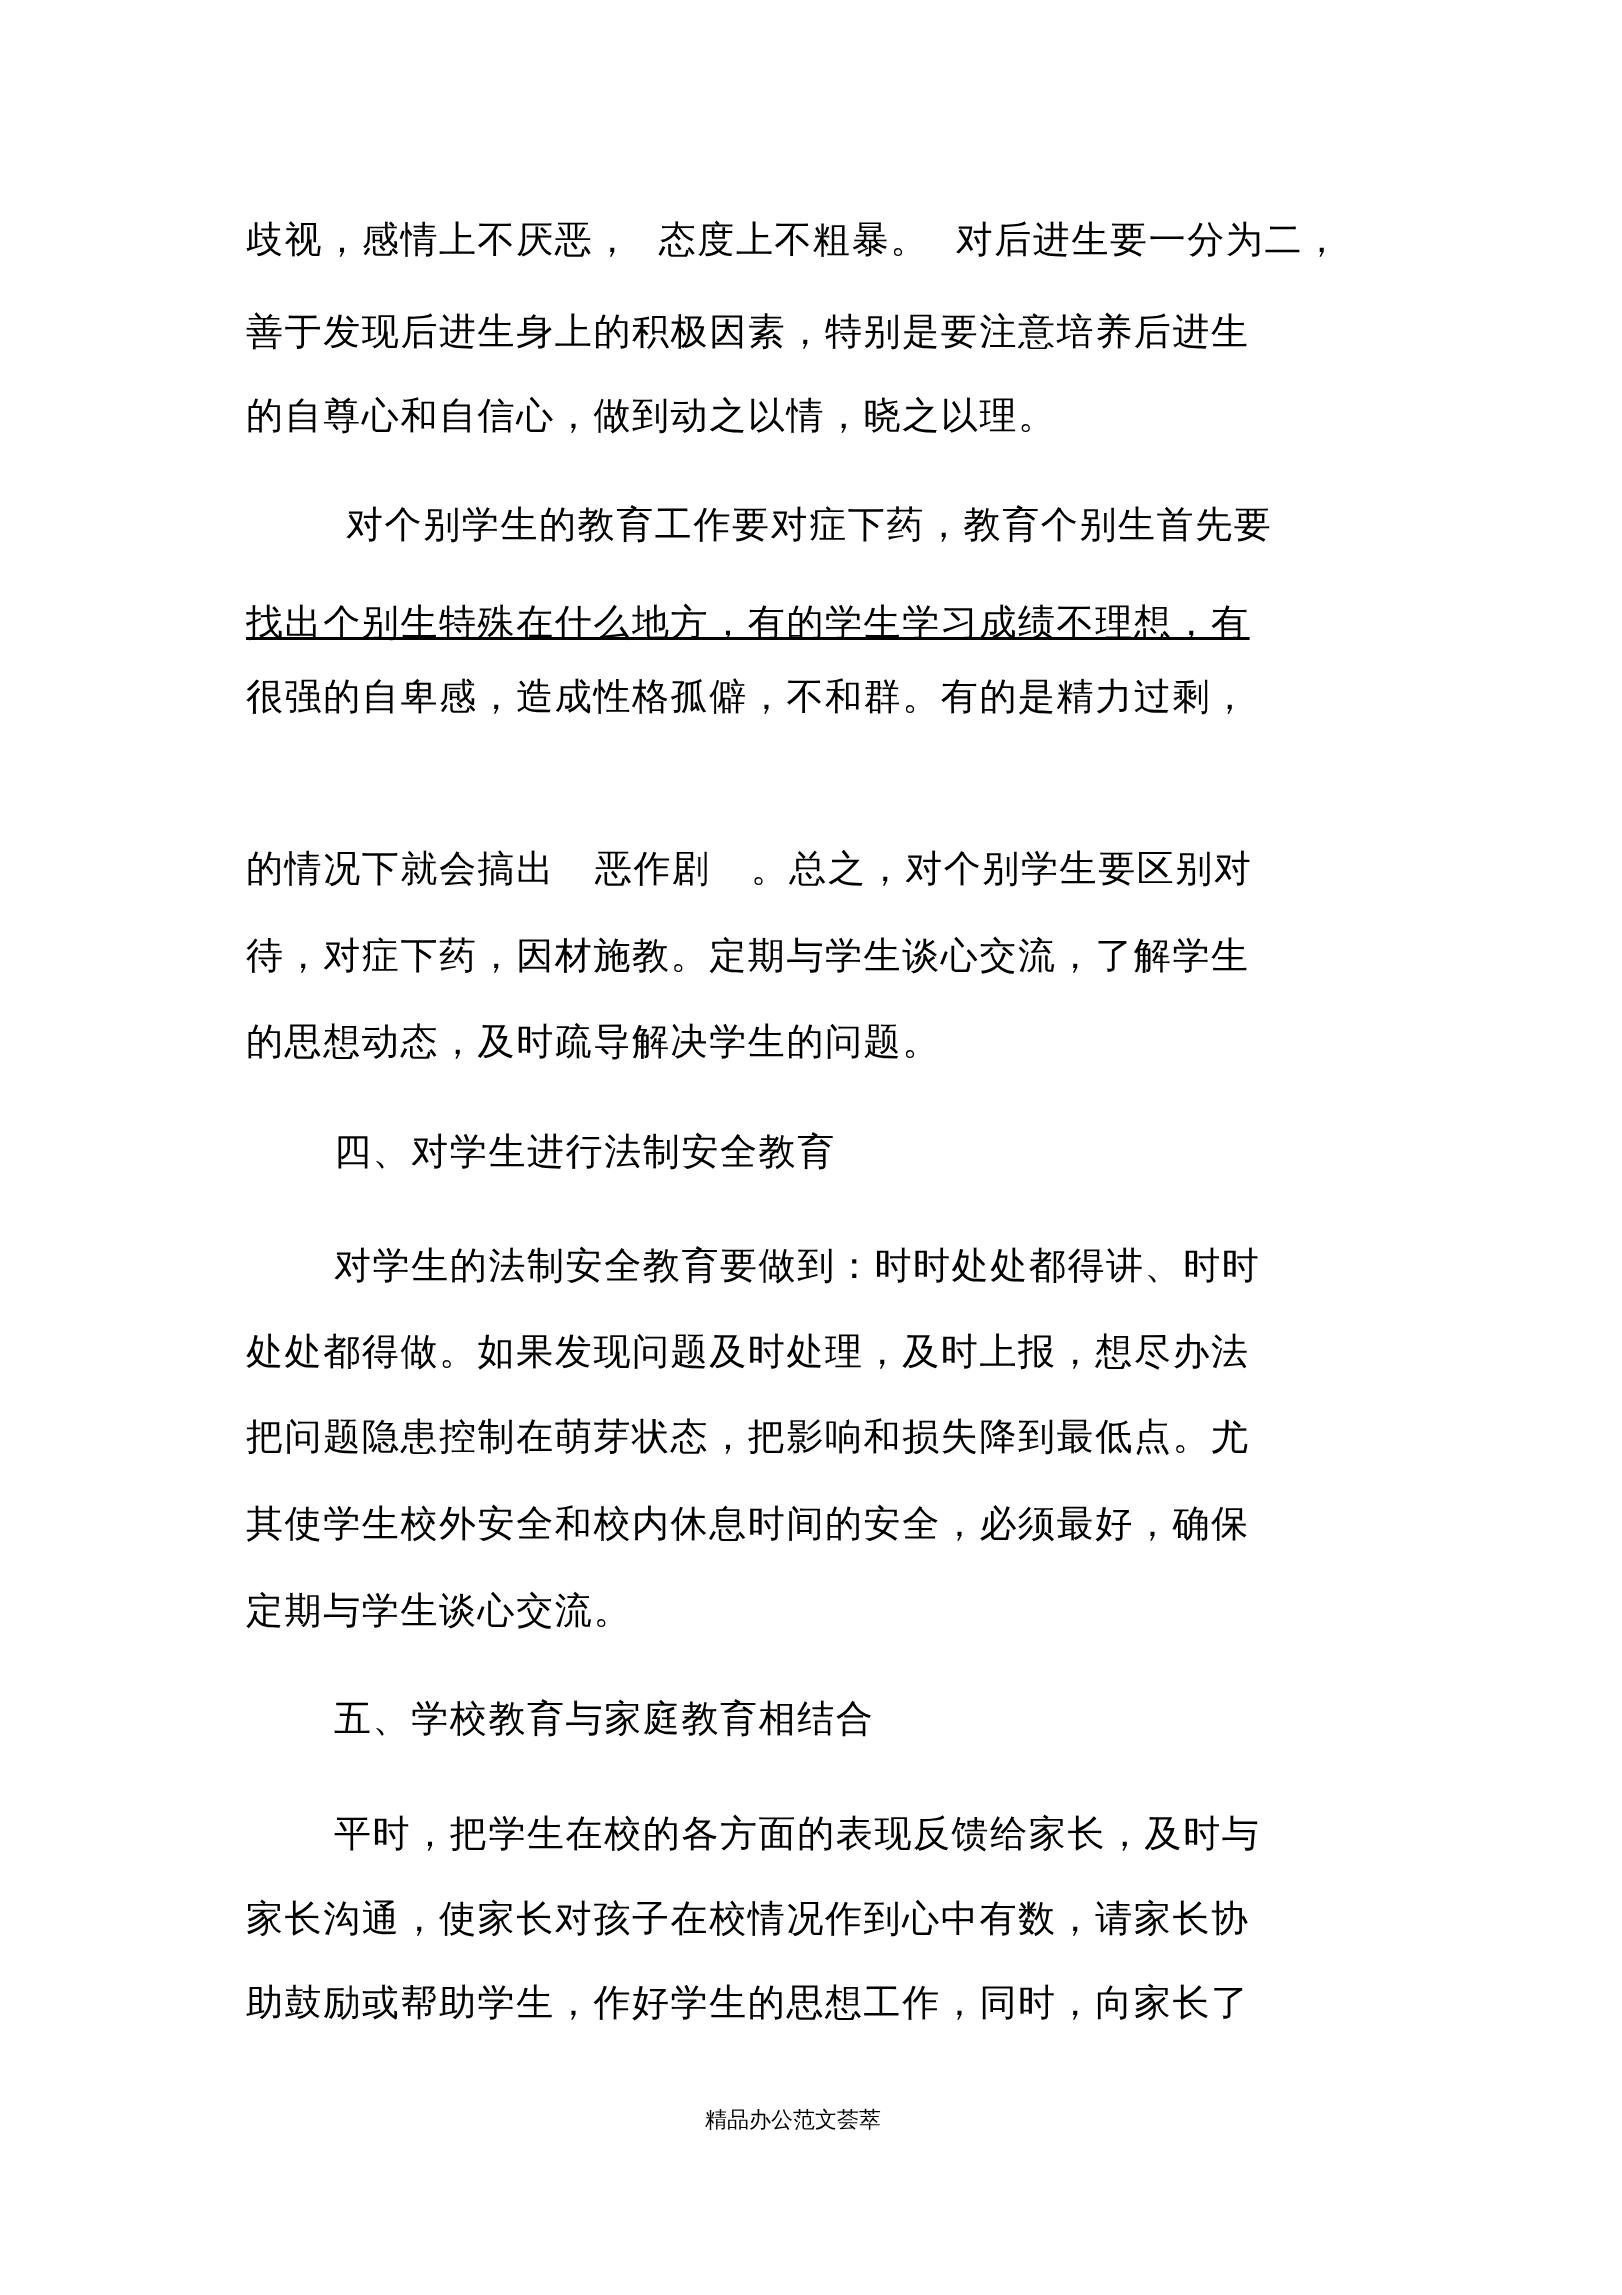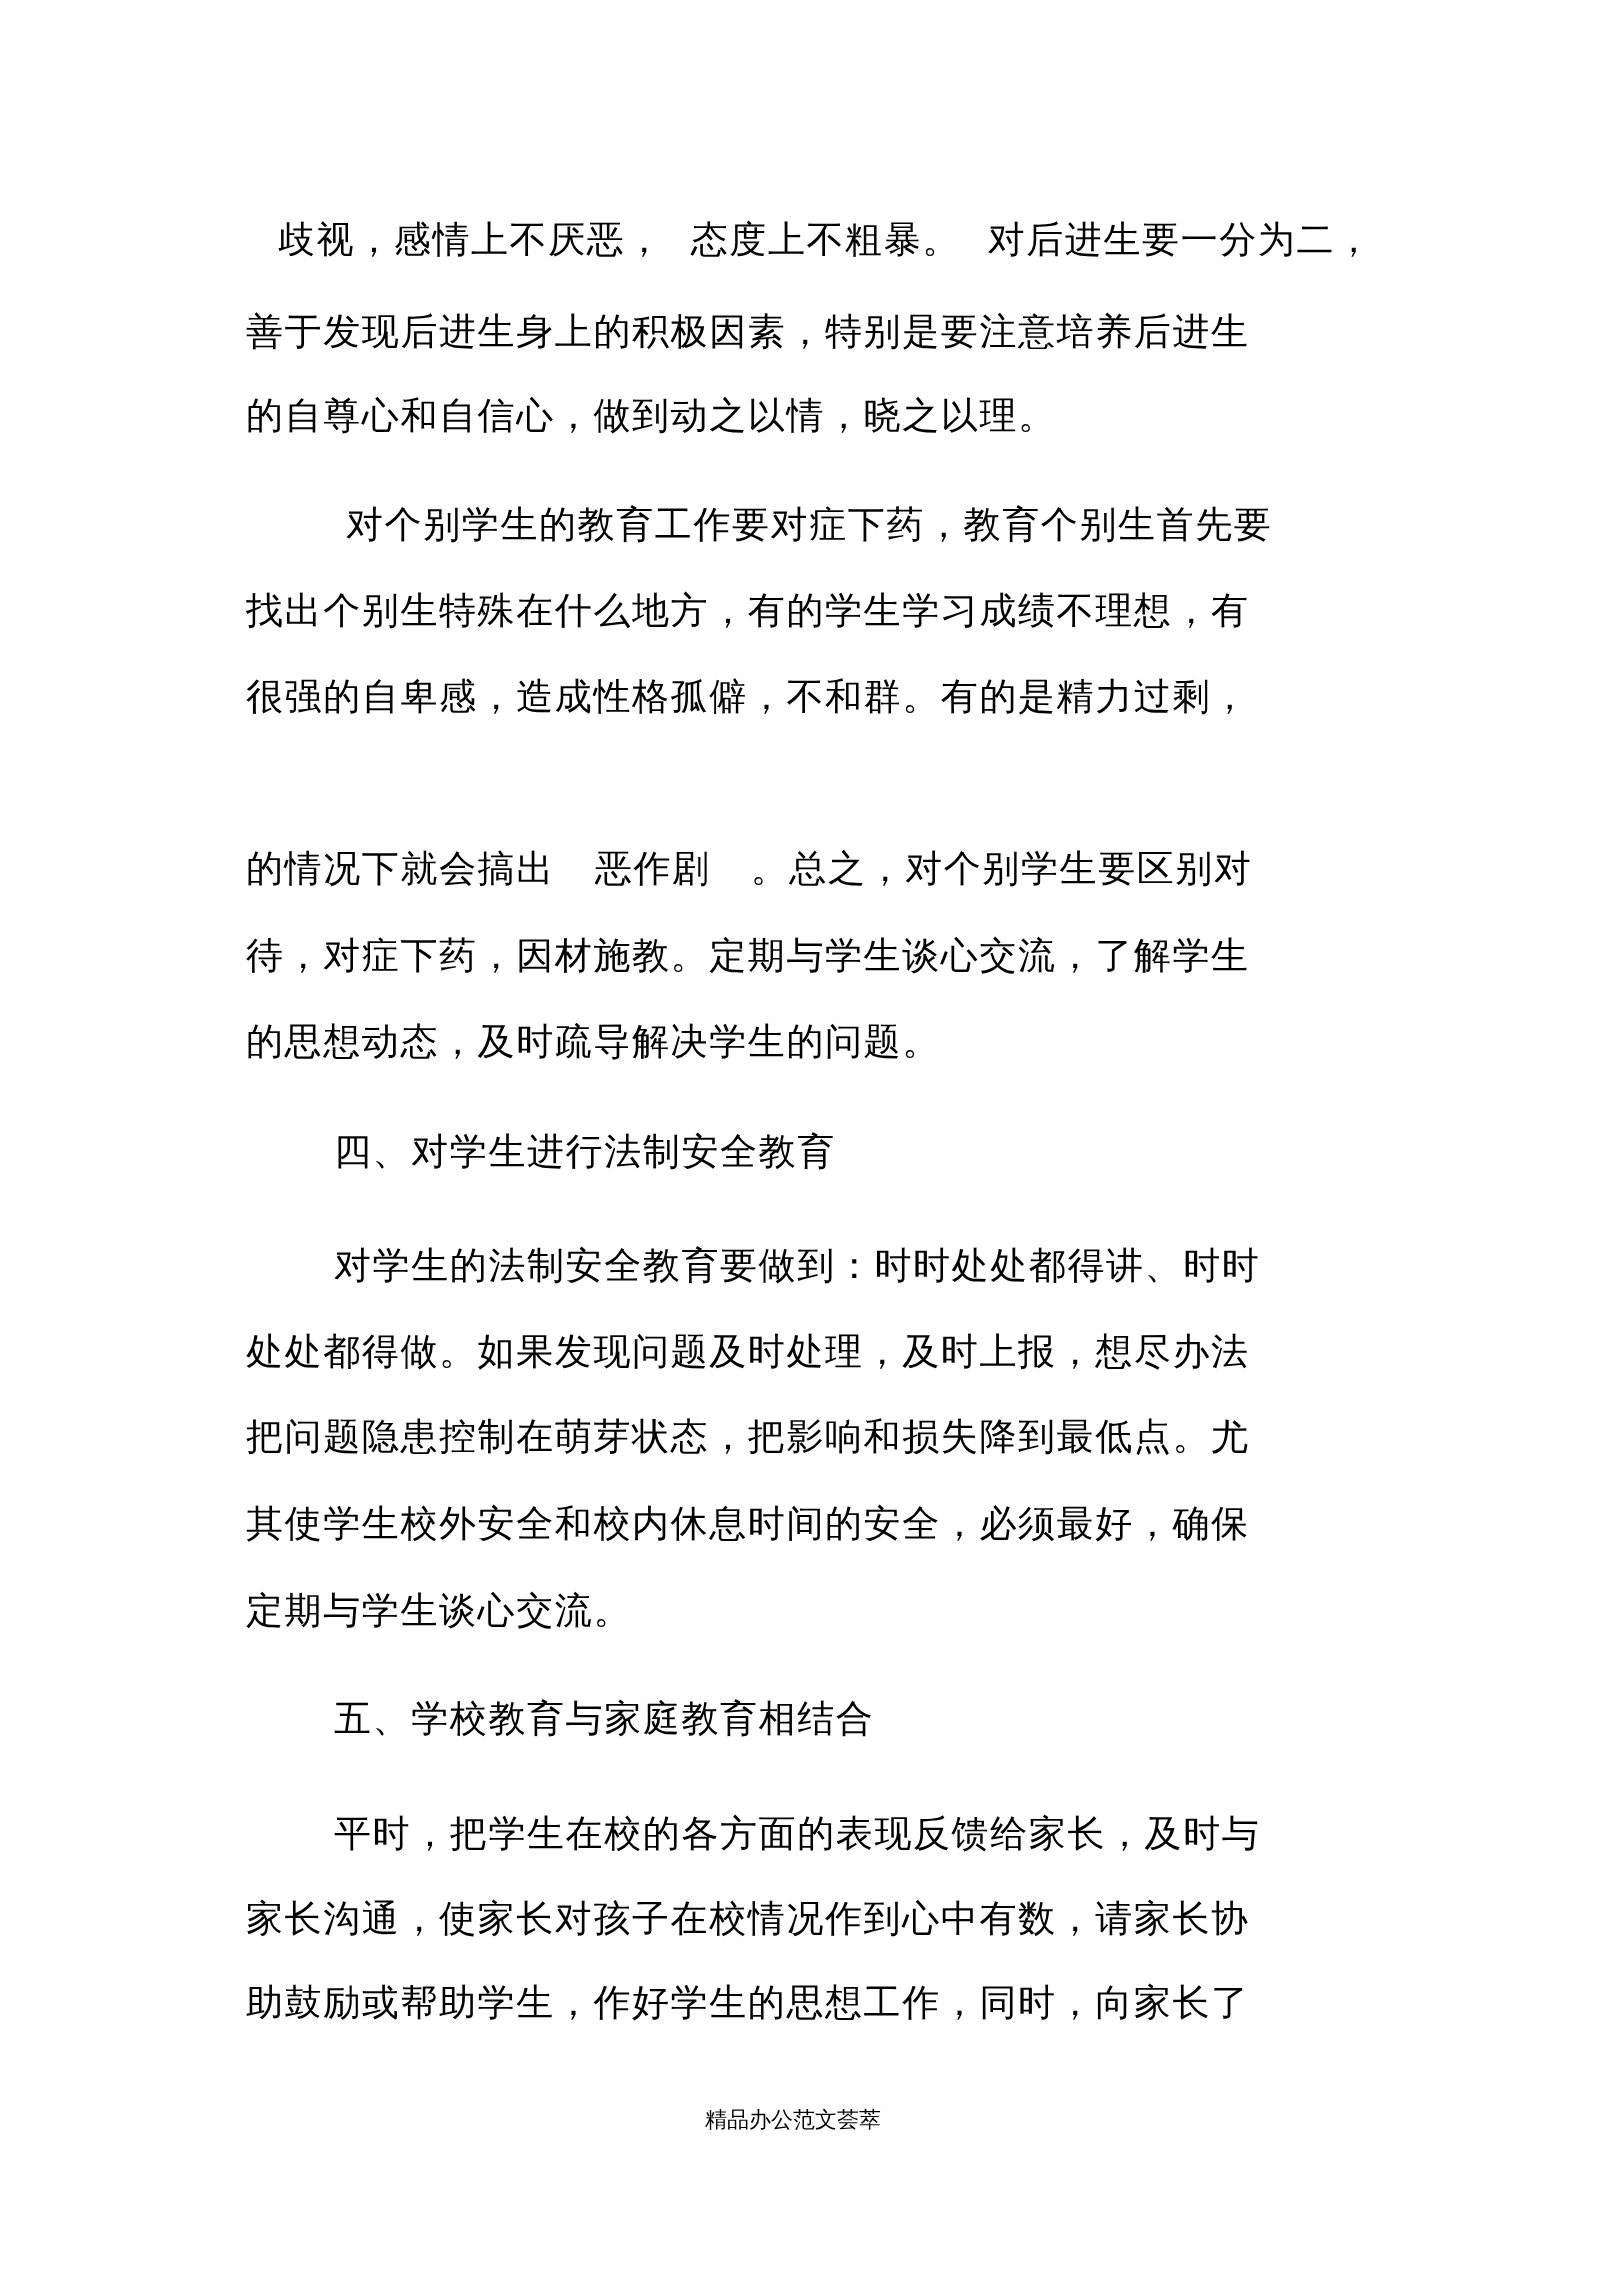--- a/index.html
+++ b/index.html
@@ -41,26 +41,26 @@
       line-height: 28px;
       white-space: pre;
       color: #000000;
     }
   </style>
 </head>
 <body>
 
 <div class="page">
 
-  <div class="line" style="top:217px;margin-left:32px;">歧视，感情上不厌恶，  态度上不粗暴。  对后进生要一分为二，</div>
+  <div class="line" style="top:217px;">歧视，感情上不厌恶，  态度上不粗暴。  对后进生要一分为二，</div>
   <div class="line" style="top:393px;">的自尊心和自信心，做到动之以情，晓之以理。</div>
   <div class="line" style="top:309px;">善于发现后进生身上的积极因素，特别是要注意培养后进生</div>
 
   <div class="line indent" style="top:502px;margin-left:12px;">对个别学生的教育工作要对症下药，教育个别生首先要</div>
-  <div class="line" style="top:588px;">找出个别生特殊在什么地方，有的学生学习成绩不理想，有</div>
+  <div class="line" style="top:600px;text-decoration:underline;">找出个别生特殊在什么地方，有的学生学习成绩不理想，有</div>
   <div class="line" style="top:674px;">很强的自卑感，造成性格孤僻，不和群。有的是精力过剩，</div>
   <div class="line" style="top:846px;">的情况下就会搞出   恶作剧   。总之，对个别学生要区别对</div>
   <div class="line" style="top:933px;">待，对症下药，因材施教。定期与学生谈心交流，了解学生</div>
   <div class="line" style="top:1019px;">的思想动态，及时疏导解决学生的问题。</div>
 
   <div class="line indent" style="top:1129px;">四、对学生进行法制安全教育</div>
 
   <div class="line indent" style="top:1243px;">对学生的法制安全教育要做到：时时处处都得讲、时时</div>
   <div class="line" style="top:1329px;">处处都得做。如果发现问题及时处理，及时上报，想尽办法</div>
   <div class="line" style="top:1414px;">把问题隐患控制在萌芽状态，把影响和损失降到最低点。尤</div>

